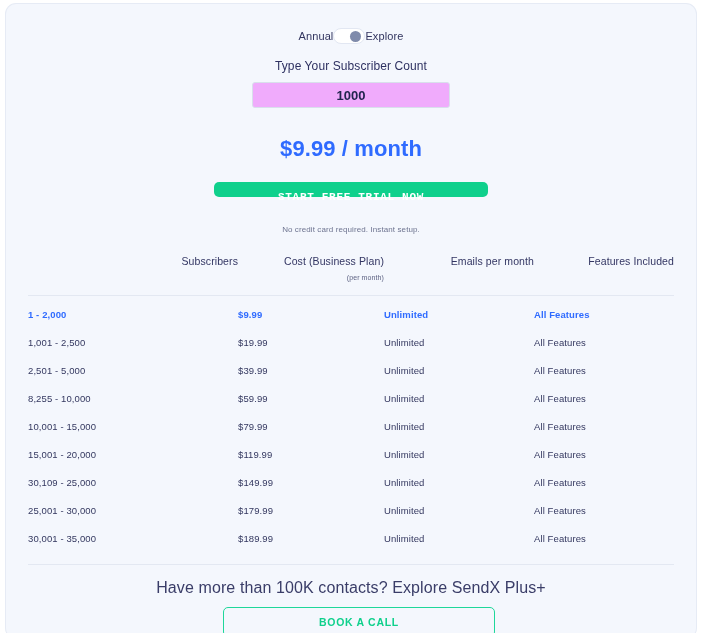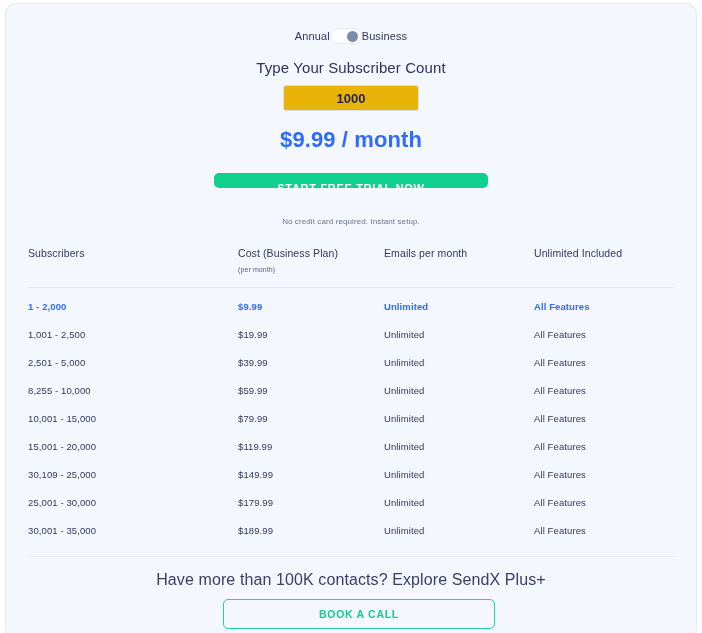--- a/index.html
+++ b/index.html
@@ -65,45 +65,45 @@
     width: 11px;
     height: 11px;
     border-radius: 50%;
     background: #7f8bab;
   }
 
   
   .sub-heading {
     margin-top: 15px;
     text-align: center;
-    font-size: 15px;
+    font-size: 12px;
     color: #2e3161;
     letter-spacing: .1px;
   }
   .count-input-wrap {
     margin-top: 9px;
     text-align: center;
   }
   .count-input {
-    width: 136px;
+    width: 198px;
     height: 25px;
     border: 1px solid #d9dfec;
     border-radius: 3px;
-    background: #eab308;
+    background: #f0abfc;
     text-align: center;
     font-family: "Liberation Sans", sans-serif;
     font-size: 13px;
     font-weight: bold;
     color: #22254f;
     box-sizing: border-box;
     outline: none;
     padding: 12px;
   }
   .price {
-    margin-top: 16px;
+    margin-top: 28px;
     text-align: center;
     font-size: 22px;
     font-weight: bold;
     color: #2f6bff;
     letter-spacing: .1px;
   }
 
   
   .cta-wrap {
     margin-top: 20px;
@@ -111,21 +111,21 @@
   }
   .cta-button {
     display: inline-block;
     width: 274px;
     height: 15px;
     line-height: 31px;
     border: none;
     border-radius: 5px;
     background: #0fd08c;
     color: #ffffff;
-    font-family: Liberation Sans, sans-serif;
+    font-family: Liberation Mono, monospace;
     font-size: 11px;
     font-weight: bold;
     letter-spacing: .7px;
     cursor: pointer;
     padding: 0;
   }
   .cta-note {
     margin-top: 21px;
     text-align: center;
     font-size: 8px;
@@ -134,20 +134,21 @@
   }
 
   
   .table {
     margin-top: 21px;
     padding: 0 22px;
   }
   .trow {
     display: flex;
     align-items: flex-start;
+    text-align: right;
   }
   .c1 { width: 210px; flex: 0 0 210px; }
   .c2 { width: 146px; flex: 0 0 146px; }
   .c3 { width: 150px; flex: 0 0 150px; }
   .c4 { flex: 1 1 auto; }
 
   .thead {
     padding-bottom: 12px;
   }
   .th {
@@ -222,21 +223,21 @@
 <body>
 
 <div id="app">
   <div class="card">
 
     <div class="toggle-row">
       <span class="toggle-label">Annual</span>
       <span class="switch">
         <span class="knob"></span>
       </span>
-      <span class="toggle-label">Business</span>
+      <span class="toggle-label">Explore</span>
     </div>
 
     <div class="sub-heading">Type Your Subscriber Count</div>
 
     <div class="count-input-wrap">
       <input class="count-input" type="text" value="1000" style="">
     </div>
 
     <div class="price">$9.99 / month</div>
 
@@ -246,21 +247,21 @@
     <div class="cta-note">No credit card required. Instant setup.</div>
 
     <div class="table">
       <div class="trow thead">
         <div class="c1 th">Subscribers</div>
         <div class="c2 th">
           <span>Cost (Business Plan)</span>
           <span class="th-sub">(per month)</span>
         </div>
         <div class="c3 th">Emails per month</div>
-        <div class="c4 th">Unlimited Included</div>
+        <div class="c4 th">Features Included</div>
       </div>
 
       <div class="divider"></div>
 
       <div class="tbody" id="table-body">
           <div class="tr active">
             <div class="c1 td">1 - 2,000</div>
             <div class="c2 td">$9.99</div>
             <div class="c3 td">Unlimited</div>
             <div class="c4 td">All Features</div>

